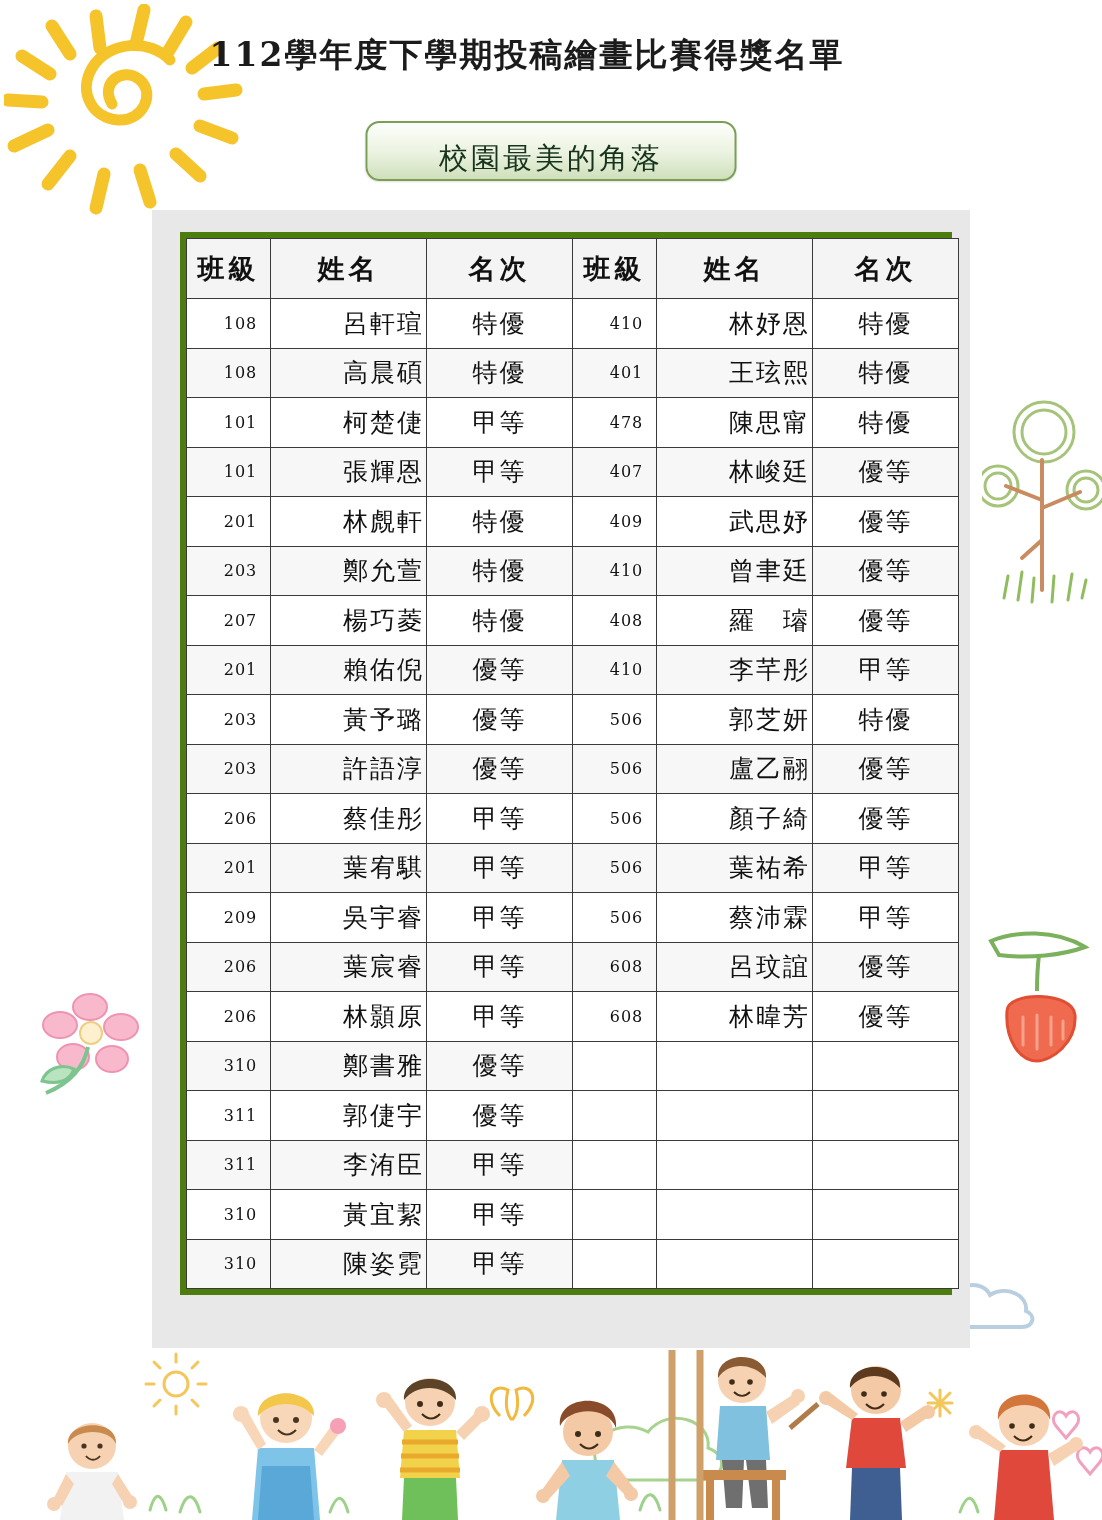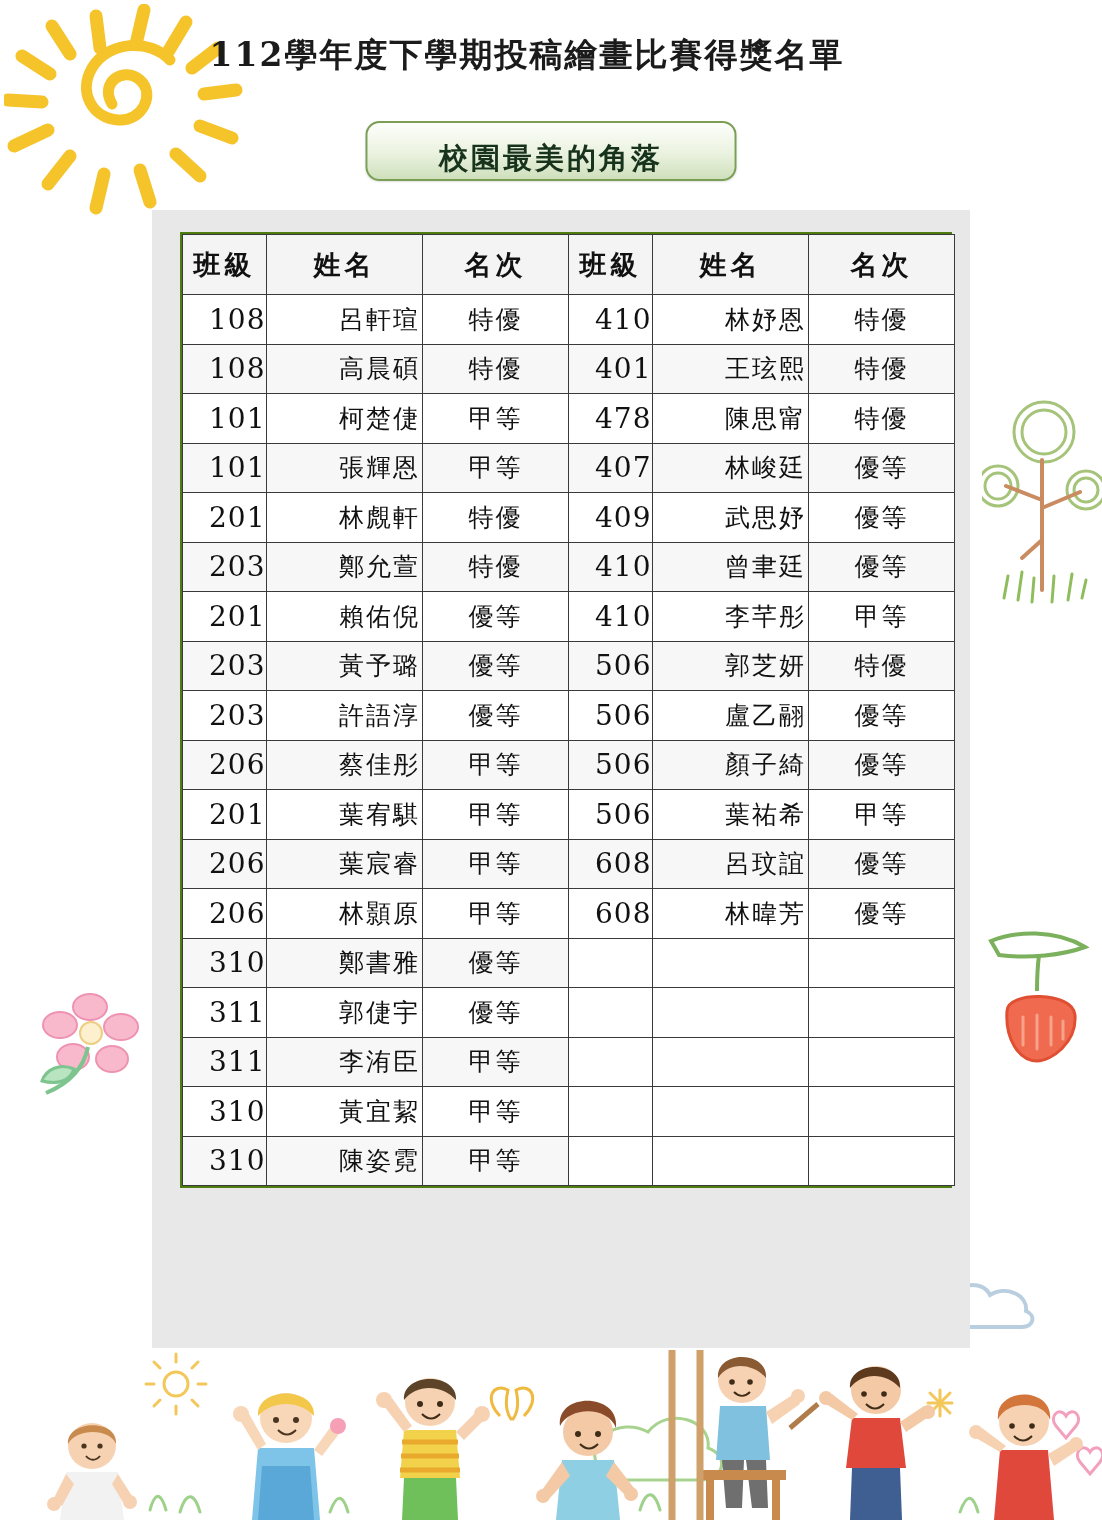--- a/index.html
+++ b/index.html
@@ -62,42 +62,42 @@
     border: 2px solid #7a9e54;
     border-radius: 14px;
     background: linear-gradient(180deg, #fdfefb 0%, #eaf2df 55%, #cfe0bc 100%);
     display: flex;
     align-items: center;
     justify-content: center;
     box-shadow: 0 1px 2px rgba(0,0,0,0.12);
   }
   .subtitle-badge span {
     font-size: 29px;
-    font-weight: 700;
+    font-weight: 400;
     letter-spacing: 3px;
     color: #17331c;
     margin-top: 16px;
   }
 
   
   .table-shadow {
     position: absolute;
     left: 152px;
     top: 210px;
     width: 818px;
     height: 1138px;
     background: #e8e8e8;
   }
   .table-wrap {
     position: absolute;
     left: 180px;
     top: 232px;
     width: 772px;
     background: #ffffff;
-    border: 2px solid #4d7c0f;
+    border: 6px solid #4d7c0f;
   }
   table {
     border-collapse: collapse;
     width: 100%;
     table-layout: fixed;
   }
   col.c-class { width: 84px; }
   col.c-name  { width: 156px; }
   col.c-rank  { width: 146px; }
 
@@ -111,21 +111,21 @@
     padding: 0 2px;
     white-space: nowrap;
   }
   thead th {
     font-size: 27px;
     font-weight: 700;
     letter-spacing: 4px;
     background: #f4f4f4;
     height: 60px;
   }
-  td.num { font-size: 28px; letter-spacing: 1px; padding-left: 26px; }
+  td.num { font-size: 16px; letter-spacing: 1px; padding-left: 26px; }
   td.nm  { font-size: 25px; letter-spacing: 2px; text-align: right; }
   td.rk  { font-size: 25px; letter-spacing: 2px; }
   tbody tr:nth-child(even) td { background: #f7f7f7; }
   tbody tr:nth-child(odd) td { background: #ffffff; }
   td.blank { background: #ffffff !important; }
   tbody tr:nth-child(even) td.blank { background: #ffffff !important; }
 </style>
 </head>
 <body>
 
@@ -286,20 +286,28 @@
         </tr>
         <tr>
           <td class="num">203</td>
           <td class="nm">鄭允萱</td>
           <td class="rk">特優</td>
           <td class="num">410</td>
           <td class="nm">曾聿廷</td>
           <td class="rk">優等</td>
         </tr>
         <tr>
+          <td class="num">207</td>
+          <td class="nm">楊巧菱</td>
+          <td class="rk">特優</td>
+          <td class="num">408</td>
+          <td class="nm">羅　璿</td>
+          <td class="rk">優等</td>
+        </tr>
+        <tr>
           <td class="num">201</td>
           <td class="nm">賴佑倪</td>
           <td class="rk">優等</td>
           <td class="num">410</td>
           <td class="nm">李芊彤</td>
           <td class="rk">甲等</td>
         </tr>
         <tr>
           <td class="num">203</td>
           <td class="nm">黃予璐</td>
@@ -323,20 +331,28 @@
           <td class="num">506</td>
           <td class="nm">顏子綺</td>
           <td class="rk">優等</td>
         </tr>
         <tr>
           <td class="num">201</td>
           <td class="nm">葉宥騏</td>
           <td class="rk">甲等</td>
           <td class="num">506</td>
           <td class="nm">葉祐希</td>
+          <td class="rk">甲等</td>
+        </tr>
+        <tr>
+          <td class="num">209</td>
+          <td class="nm">吳宇睿</td>
+          <td class="rk">甲等</td>
+          <td class="num">506</td>
+          <td class="nm">蔡沛霖</td>
           <td class="rk">甲等</td>
         </tr>
         <tr>
           <td class="num">206</td>
           <td class="nm">葉宸睿</td>
           <td class="rk">甲等</td>
           <td class="num">608</td>
           <td class="nm">呂玟誼</td>
           <td class="rk">優等</td>
         </tr>

